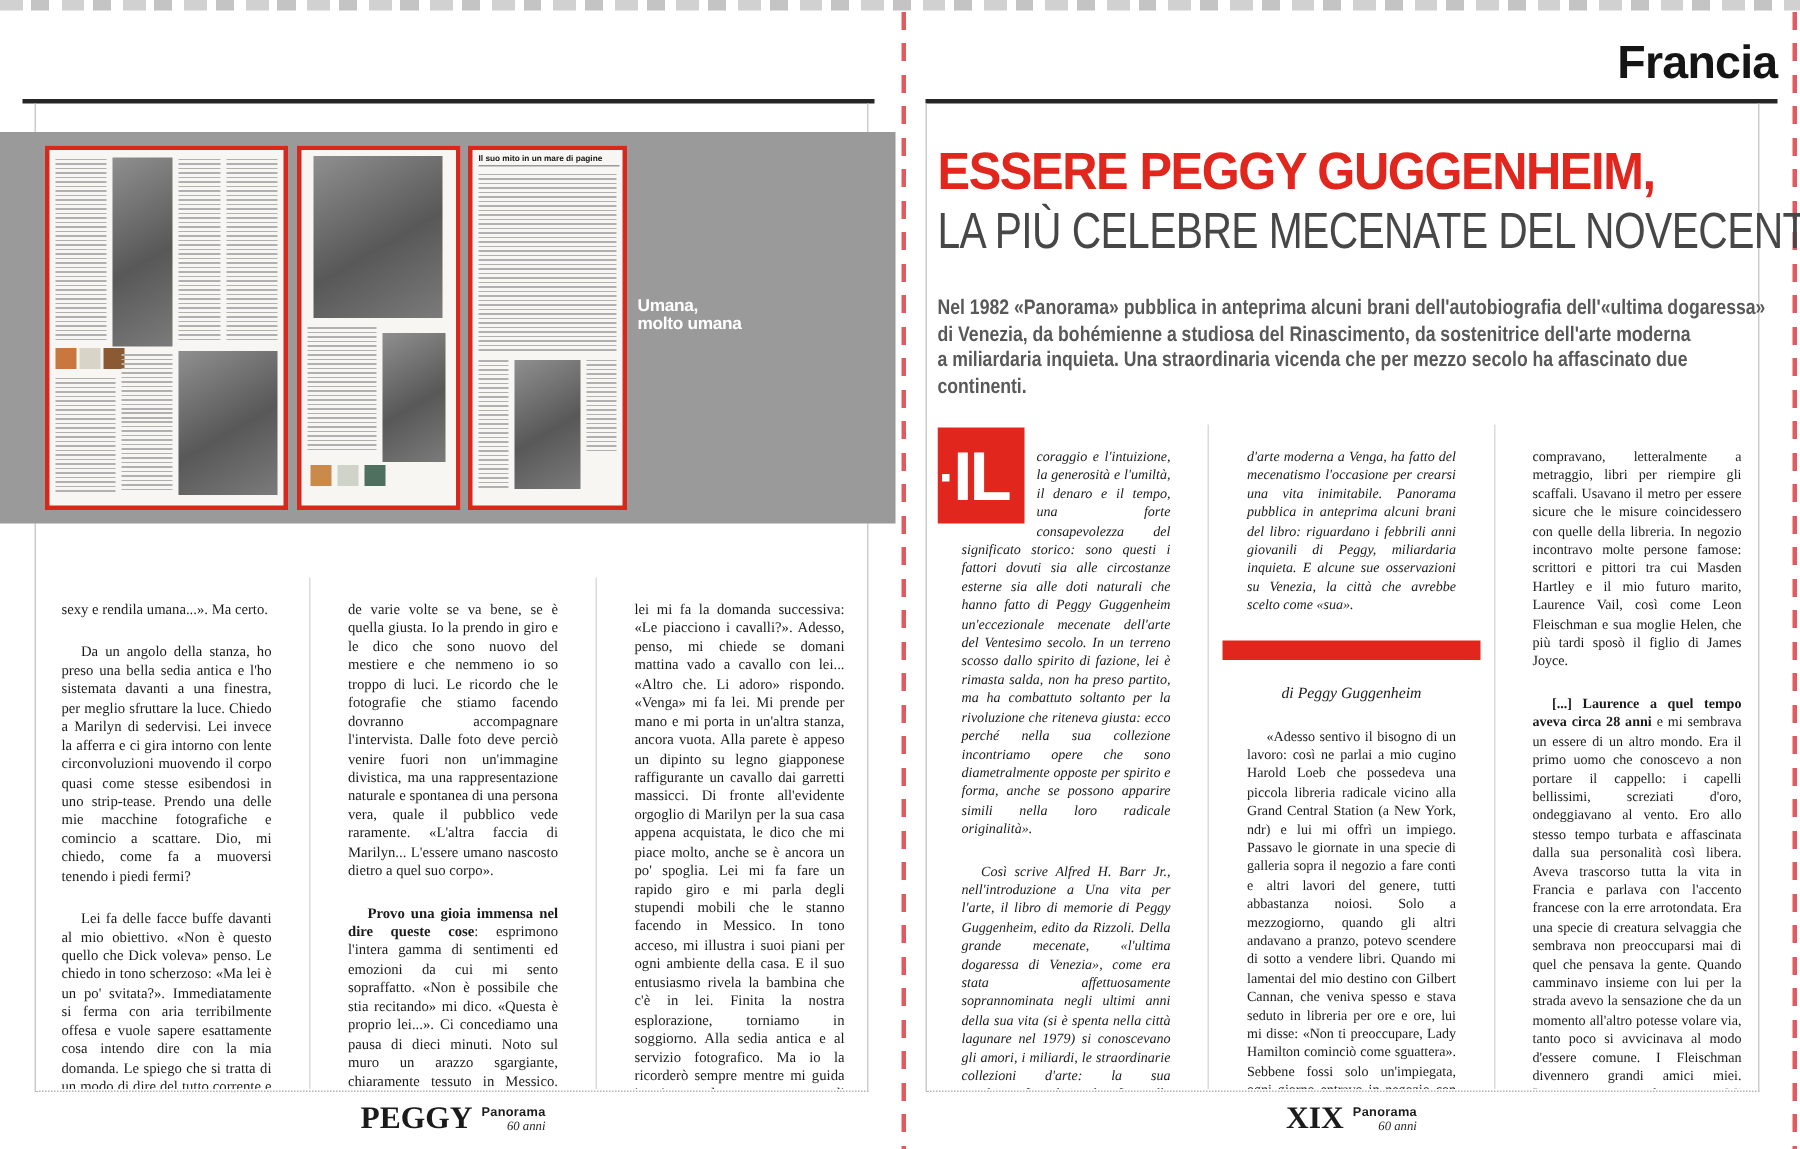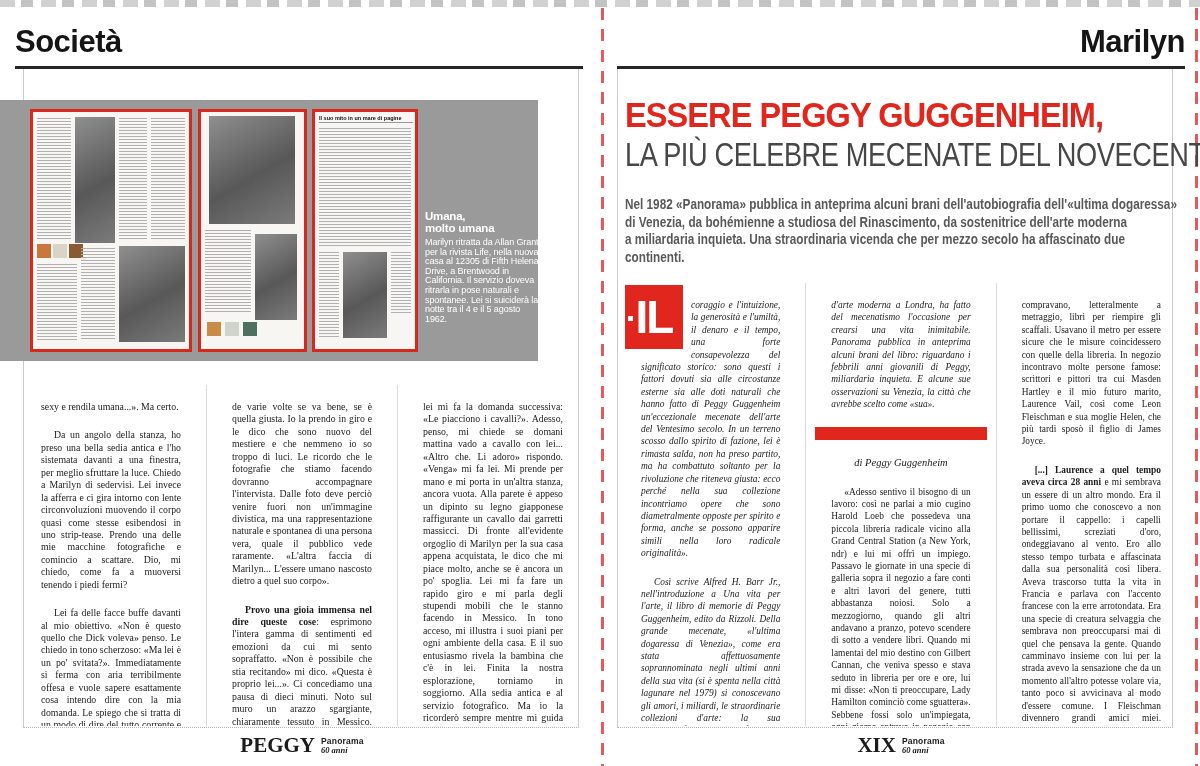--- a/index.html
+++ b/index.html
@@ -17,21 +17,21 @@
   .section-title{position:absolute;top:24px;font-size:31px;font-weight:bold;letter-spacing:-.5px;color:#151515;}
   #left-section-title{left:15px}
   #right-section-title{right:15px;text-align:right}
   .rule{position:absolute;top:66px;width:568px;height:3px;background:#262626;}
   #left-rule{left:15px} #right-rule{left:617px}
   .frame{position:absolute;top:69px;width:556px;height:659px;box-sizing:border-box;
     border-left:1px solid #cccccc;border-right:1px solid #cccccc;border-bottom:1px dotted #b5b5b5;}
   #left-frame{left:23px} #right-frame{left:617px}
 
   
-  #photo-band{position:absolute;left:0;top:100px;width:538px;height:261px;background:#9a9a9a;}
+  #photo-band{position:absolute;left:0;top:88px;width:597px;height:261px;background:#9a9a9a;}
   .thumb{position:absolute;top:9px;height:243px;box-sizing:border-box;border:3px solid #d8281e;
     background:#f7f6f2;overflow:hidden;}
   #thumb1{left:30px;width:162px} #thumb2{left:198px;width:109px} #thumb3{left:312px;width:106px}
   .tl{position:absolute;background:repeating-linear-gradient(180deg,#b0b0b0 0 1px,transparent 1px 3px);}
   .tp{position:absolute;background:linear-gradient(150deg,#8f8f8f 0%,#585858 55%,#7b7b7b 100%);}
   .tcq{position:absolute;width:14px;height:14px;}
   .thumb-headline{position:absolute;left:4px;top:3px;width:94px;font-size:5.5px;font-weight:bold;
     white-space:nowrap;overflow:hidden;color:#111;border-bottom:1px solid #999;padding-bottom:1px;}
   #band-caption{position:absolute;left:425px;top:111px;width:118px;color:#fff;}
   .caption-title{font-weight:bold;font-size:11.5px;line-height:1.04;white-space:pre-line;margin-bottom:3px;letter-spacing:-.2px;}
@@ -63,31 +63,30 @@
     letter-spacing:-.5px;white-space:nowrap;transform:scaleX(.80);transform-origin:left top;}
   #standfirst{position:absolute;left:625px;top:196px;width:666px;font-size:14px;font-weight:bold;
     color:#595959;line-height:1.25;white-space:pre-line;transform:scaleX(.84);transform-origin:left top;}
 
   
   .folio{position:absolute;top:735px;width:200px;display:flex;align-items:flex-start;gap:6px;justify-content:center;}
   #left-folio{left:202px} #right-folio{left:801px}
   .folio-num{font-family:"Liberation Serif",serif;font-size:21px;font-weight:bold;line-height:1;}
   .folio-brand{display:flex;flex-direction:column;font-size:8.5px;line-height:1.1;padding-top:2px;}
   .brand-name{font-weight:bold;letter-spacing:.2px;}
-  .brand-sub{font-style:italic;font-weight:bold;font-family:"Liberation Serif",serif;}
+  .brand-sub{font-style:italic;font-weight:normal;font-family:"Liberation Serif",serif;text-align:right;}
 </style>
 </head>
 <body>
 
 <div id="spread">
   <div class="top-bleed"></div>
   <div class="vdash" id="center-divider"></div>
   <div class="vdash" id="right-divider"></div>
 
-  <div class="section-title" id="left-section-title">Società</div>
   <div class="rule" id="left-rule"></div>
   <div class="frame" id="left-frame"></div>
 
   <div id="photo-band">
     <div class="thumb" id="thumb1">
       <div class="tl" style="left:4px;top:6px;width:34px;height:122px"></div>
       <div class="tp" style="left:42px;top:5px;width:40px;height:126px"></div>
       <div class="tl" style="left:86px;top:6px;width:28px;height:122px"></div>
       <div class="tl" style="left:118px;top:6px;width:34px;height:122px"></div>
       <div class="tcq" style="left:4px;top:132px;background:#c9773f"></div>
@@ -108,21 +107,20 @@
     <div class="thumb" id="thumb3">
       <div class="thumb-headline">Il suo mito in un mare di pagine</div>
       <div class="tl" style="left:4px;top:16px;width:92px;height:118px"></div>
       <div class="tp" style="left:28px;top:140px;width:44px;height:86px"></div>
       <div class="tl" style="left:4px;top:140px;width:20px;height:86px"></div>
       <div class="tl" style="left:76px;top:140px;width:20px;height:62px"></div>
     </div>
     <div id="band-caption">
       <div class="caption-title">Umana,
 molto umana</div>
-      <div class="caption-body">Marilyn ritratta da Allan Grant per la rivista Life, nella nuova casa al 12305 di Fifth Helena Drive, a Brentwood in California. Il servizio doveva ritrarla in pose naturali e spontanee. Lei si suiciderà la notte tra il 4 e il 5 agosto 1962.</div>
     </div>
   </div>
 
   <div class="cols" id="left-cols">
     <div class="col">
       <p>sexy e rendila umana...». Ma certo.</p>
       <p class="ind">Da un angolo della stanza, ho preso una bella sedia antica e l'ho sistemata davanti a una finestra, per meglio sfruttare la luce. Chiedo a Marilyn di sedervisi. Lei invece la afferra e ci gira intorno con lente circonvoluzioni muovendo il corpo quasi come stesse esibendosi in uno strip-tease. Prendo una delle mie macchine fotografiche e comincio a scattare. Dio, mi chiedo, come fa a muoversi tenendo i piedi fermi?</p>
       <p class="ind">Lei fa delle facce buffe davanti al mio obiettivo. «Non è questo quello che Dick voleva» penso. Le chiedo in tono scherzoso: «Ma lei è un po' svitata?». Immediatamente si ferma con aria terribilmente offesa e vuole sapere esattamente cosa intendo dire con la mia domanda. Le spiego che si tratta di un modo di dire del tutto corrente e che io lo uso spessissimo, soprattutto rivolgendomi ai miei figli sotto i vent'anni quando fanno qualcosa di divertente. La mia risposta sembra sollevarla e finalmente diamo un avvio serio al servizio. Marilyn è molto preoccupata della luce e mi chie-</p>
     </div>
     <div class="col">
@@ -136,38 +134,38 @@
   </div>
 
   <div class="folio" id="left-folio">
     <span class="folio-num">PEGGY</span>
     <span class="folio-brand">
       <span class="brand-name">Panorama</span>
       <span class="brand-sub">60 anni</span>
     </span>
   </div>
 
-  <div class="section-title" id="right-section-title">Marilyn</div>
+  <div class="section-title" id="right-section-title">Francia</div>
   <div class="rule" id="right-rule"></div>
   <div class="frame" id="right-frame"></div>
 
   <div id="kicker-title1">ESSERE PEGGY GUGGENHEIM,</div>
   <div id="kicker-title2">LA PIÙ CELEBRE MECENATE DEL NOVECENTO</div>
   <div id="standfirst">Nel 1982 «Panorama» pubblica in anteprima alcuni brani dell'autobiografia dell'«ultima dogaressa»
 di Venezia, da bohémienne a studiosa del Rinascimento, da sostenitrice dell'arte moderna
 a miliardaria inquieta. Una straordinaria vicenda che per mezzo secolo ha affascinato due continenti.</div>
 
   <div class="cols" id="right-cols">
     <div class="col">
       <div class="il-box">IL</div>
       <p class="ital">coraggio e l'intuizione, la generosità e l'umiltà, il denaro e il tempo, una forte consapevolezza del significato storico: sono questi i fattori dovuti sia alle circostanze esterne sia alle doti naturali che hanno fatto di Peggy Guggenheim un'eccezionale mecenate dell'arte del Ventesimo secolo. In un terreno scosso dallo spirito di fazione, lei è rimasta salda, non ha preso partito, ma ha combattuto soltanto per la rivoluzione che riteneva giusta: ecco perché nella sua collezione incontriamo opere che sono diametralmente opposte per spirito e forma, anche se possono apparire simili nella loro radicale originalità».</p>
       <p class="ital ind">Così scrive Alfred H. Barr Jr., nell'introduzione a Una vita per l'arte, il libro di memorie di Peggy Guggenheim, edito da Rizzoli. Della grande mecenate, «l'ultima dogaressa di Venezia», come era stata affettuosamente soprannominata negli ultimi anni della sua vita (si è spenta nella città lagunare nel 1979) si conoscevano gli amori, i miliardi, le straordinarie collezioni d'arte: la sua autobiografia, disinvolta fino alla provocazione, rivela una personalità a volte sconcertante, ma sempre piena di fascino. Per mezzo secolo, dagli anni Trenta agli anni Ottanta, l'arte moderna ha avuto in lei un punto di riferimento. E lei, appassionata in gioventù della pittura del Rinascimento italiano, poi convinta, forse per un impulso occasionale, ad aprire una galleria</p>
     </div>
     <div class="col">
-      <p class="ital">d'arte moderna a Londra, ha fatto del mecenatismo l'occasione per crearsi una vita inimitabile. Panorama pubblica in anteprima alcuni brani del libro: riguardano i febbrili anni giovanili di Peggy, miliardaria inquieta. E alcune sue osservazioni su Venezia, la città che avrebbe scelto come «sua».</p>
+      <p class="ital">d'arte moderna a Venga, ha fatto del mecenatismo l'occasione per crearsi una vita inimitabile. Panorama pubblica in anteprima alcuni brani del libro: riguardano i febbrili anni giovanili di Peggy, miliardaria inquieta. E alcune sue osservazioni su Venezia, la città che avrebbe scelto come «sua».</p>
       <div class="red-bar"></div>
       <p class="byline">di Peggy Guggenheim</p>
       <p class="ind">«Adesso sentivo il bisogno di un lavoro: così ne parlai a mio cugino Harold Loeb che possedeva una piccola libreria radicale vicino alla Grand Central Station (a New York, ndr) e lui mi offrì un impiego. Passavo le giornate in una specie di galleria sopra il negozio a fare conti e altri lavori del genere, tutti abbastanza noiosi. Solo a mezzogiorno, quando gli altri andavano a pranzo, potevo scendere di sotto a vendere libri. Quando mi lamentai del mio destino con Gilbert Cannan, che veniva spesso e stava seduto in libreria per ore e ore, lui mi disse: «Non ti preoccupare, Lady Hamilton cominciò come sguattera». Sebbene fossi solo un'impiegata, ogni giorno entravo in negozio con aria maestosa, tutta profumata, indossando un magnifico cappotto color talpa e una collana di perle. La mamma disapprovava che lavorassi; veniva spesso a vedere cosa stavo facendo e, se pioveva, mi portava le soprascarpe. Tutto ciò era molto imbarazzante. Venivano anche le mie ricche zie e</p>
     </div>
     <div class="col">
       <p>compravano, letteralmente a metraggio, libri per riempire gli scaffali. Usavano il metro per essere sicure che le misure coincidessero con quelle della libreria. In negozio incontravo molte persone famose: scrittori e pittori tra cui Masden Hartley e il mio futuro marito, Laurence Vail, così come Leon Fleischman e sua moglie Helen, che più tardi sposò il figlio di James Joyce.</p>
       <p class="ind"><b>[...] Laurence a quel tempo aveva circa 28 anni</b><span> e mi sembrava un essere di un altro mondo. Era il primo uomo che conoscevo a non portare il cappello: i capelli bellissimi, screziati d'oro, ondeggiavano al vento. Ero allo stesso tempo turbata e affascinata dalla sua personalità così libera. Aveva trascorso tutta la vita in Francia e parlava con l'accento francese con la erre arrotondata. Era una specie di creatura selvaggia che sembrava non preoccuparsi mai di quel che pensava la gente. Quando camminavo insieme con lui per la strada avevo la sensazione che da un momento all'altro potesse volare via, tanto poco si avvicinava al modo d'essere comune. I Fleischman divennero grandi amici miei. Praticamente mi adottarono... Mi innamorai di Leon, che ai miei occhi appariva come una divinità greca, ma Helen non se ne preoccupò: erano molto liberi. Un giorno Leon mi portò a trovare Alfred Stieglitz.</span></p>
     </div>
   </div>
 

